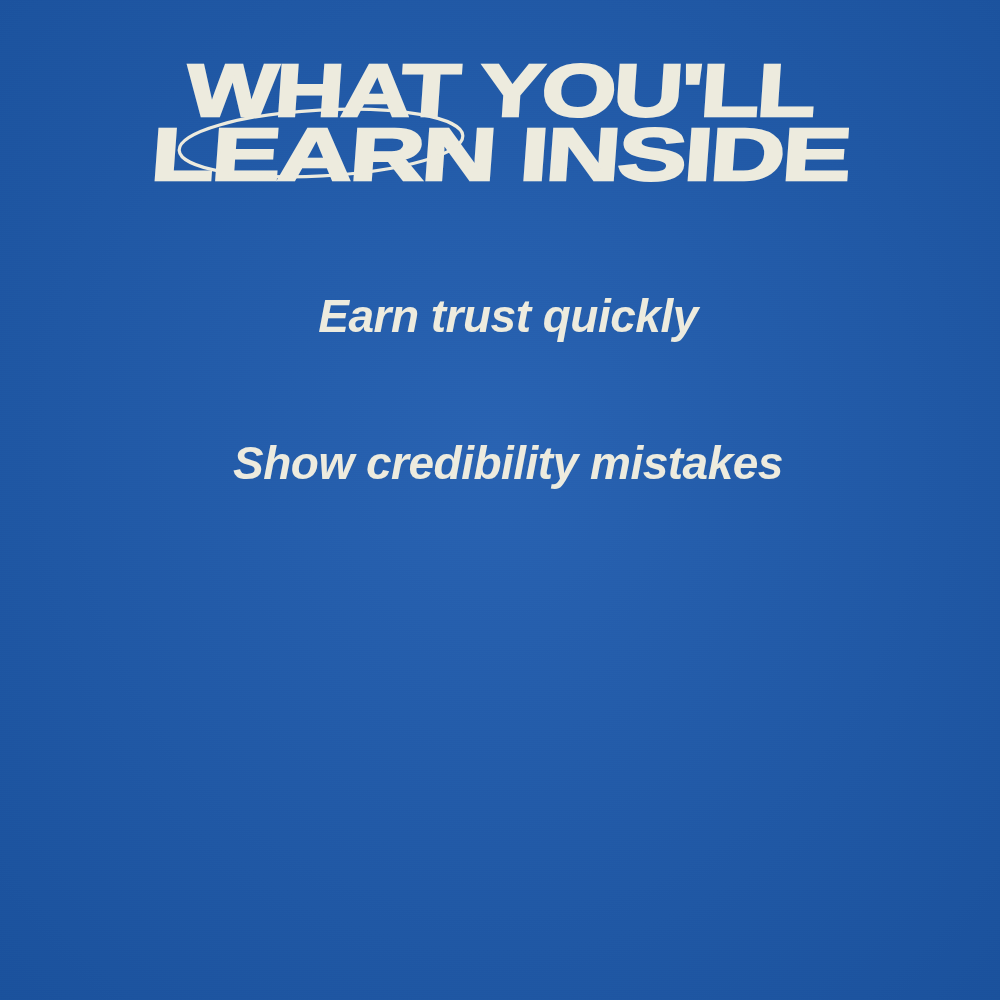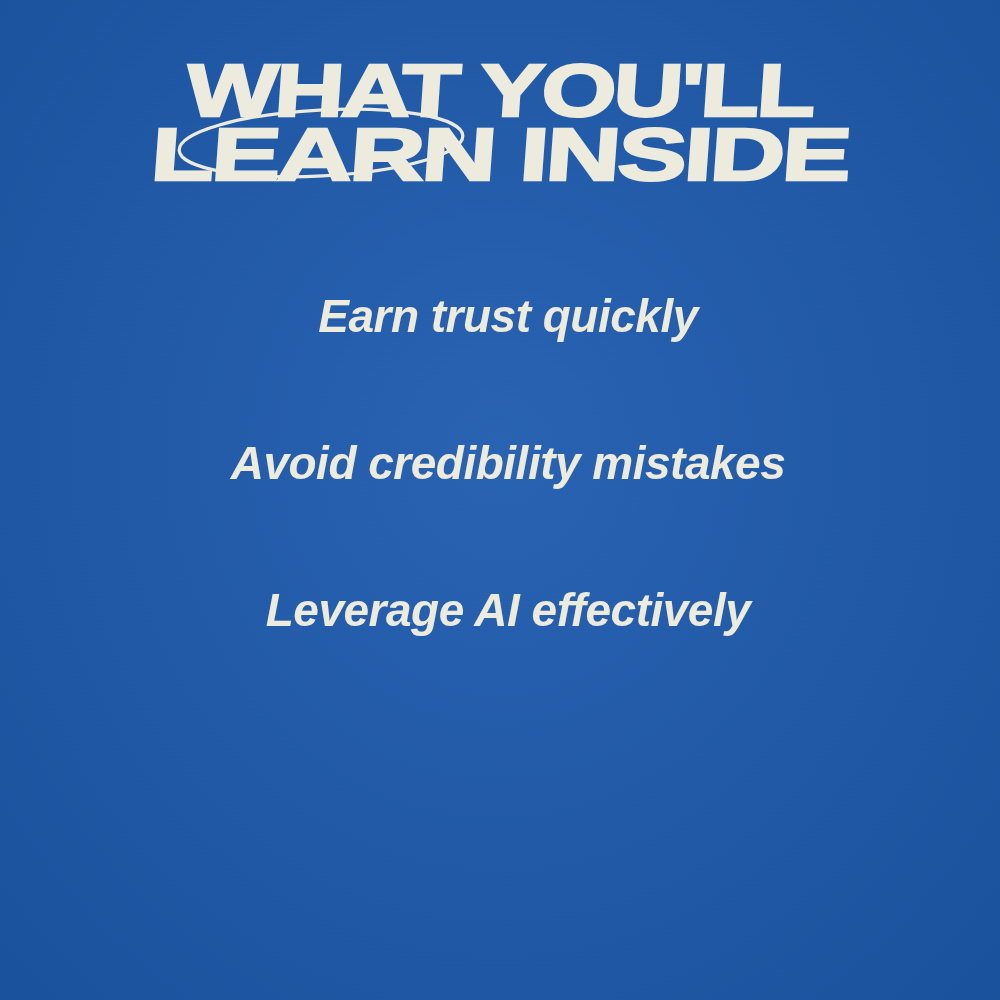--- a/index.html
+++ b/index.html
@@ -126,21 +126,18 @@
 </div>
 
 <div id="benefit-list">
 
   <div class="benefit-item">
     <div class="benefit-text">Earn trust quickly</div>
   </div>
 
 
   <div class="benefit-item">
-    <div class="benefit-text">Avoid credibility mistakes</div>
+    <div class="benefit-text">Show credibility mistakes</div>
   </div>
 
 
-  <div class="benefit-item">
-    <div class="benefit-text">Leverage AI effectively</div>
-  </div>
 
 </div>
 
 </body></html>

